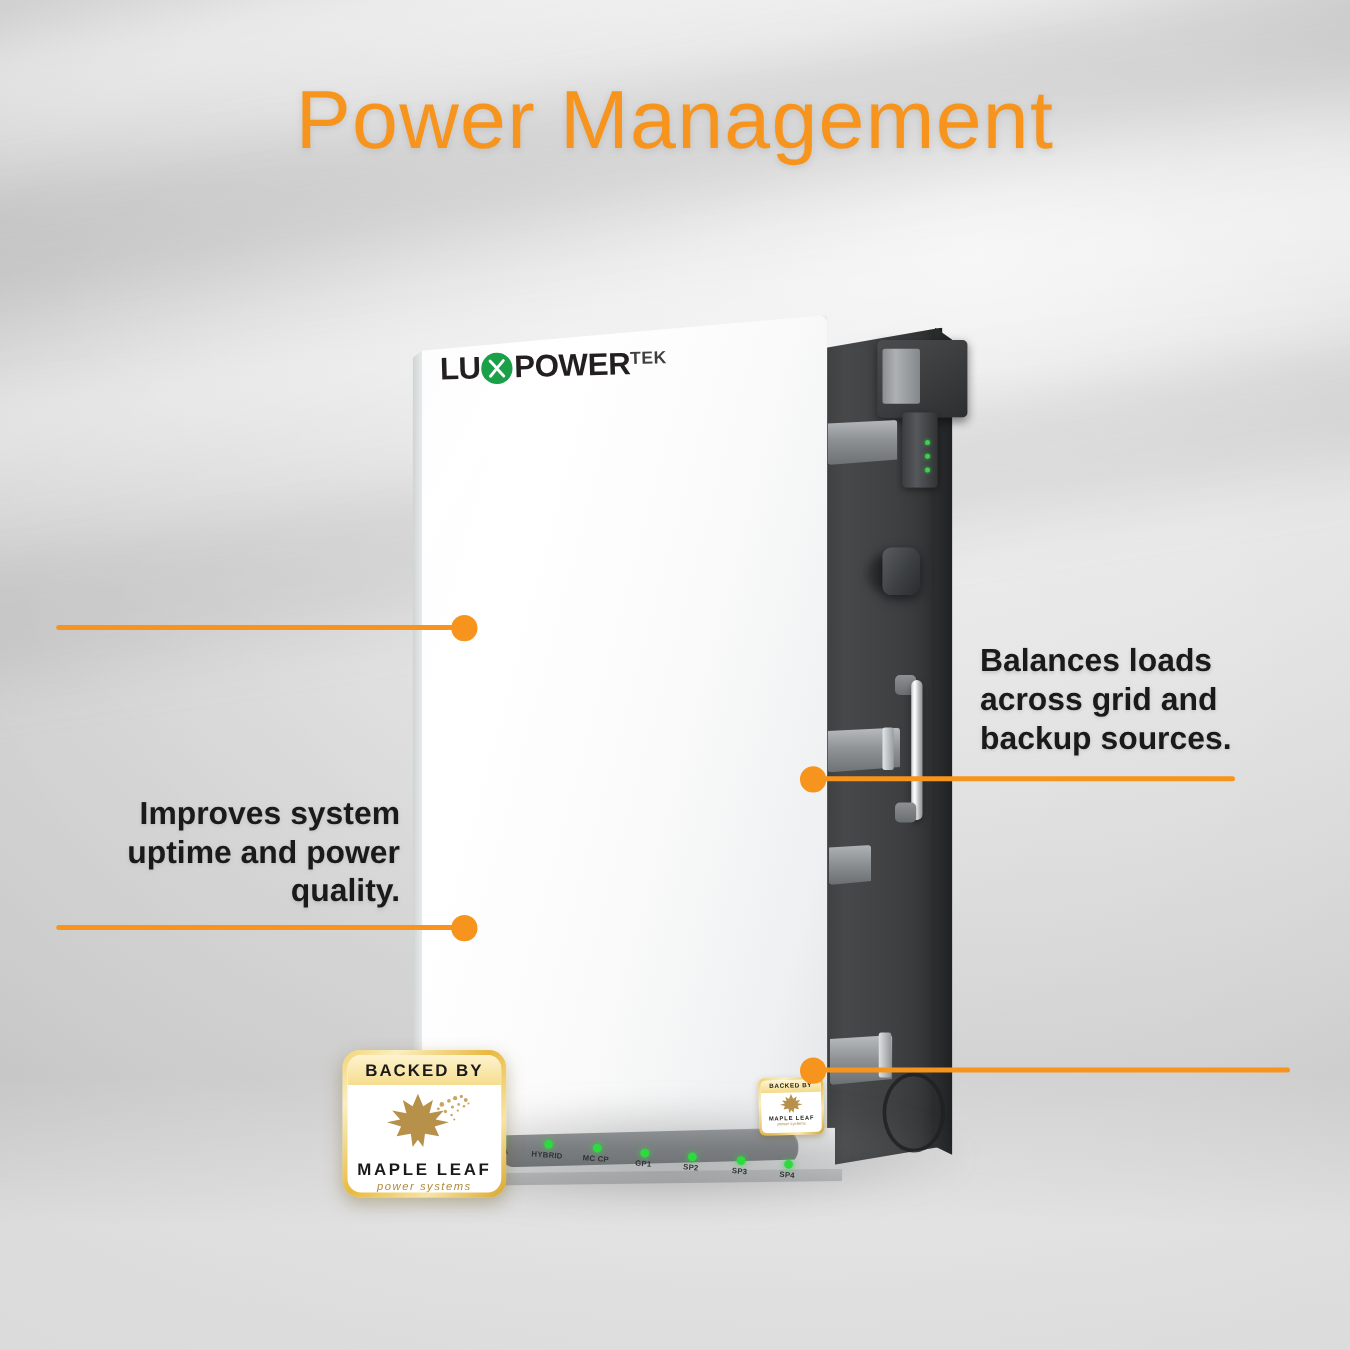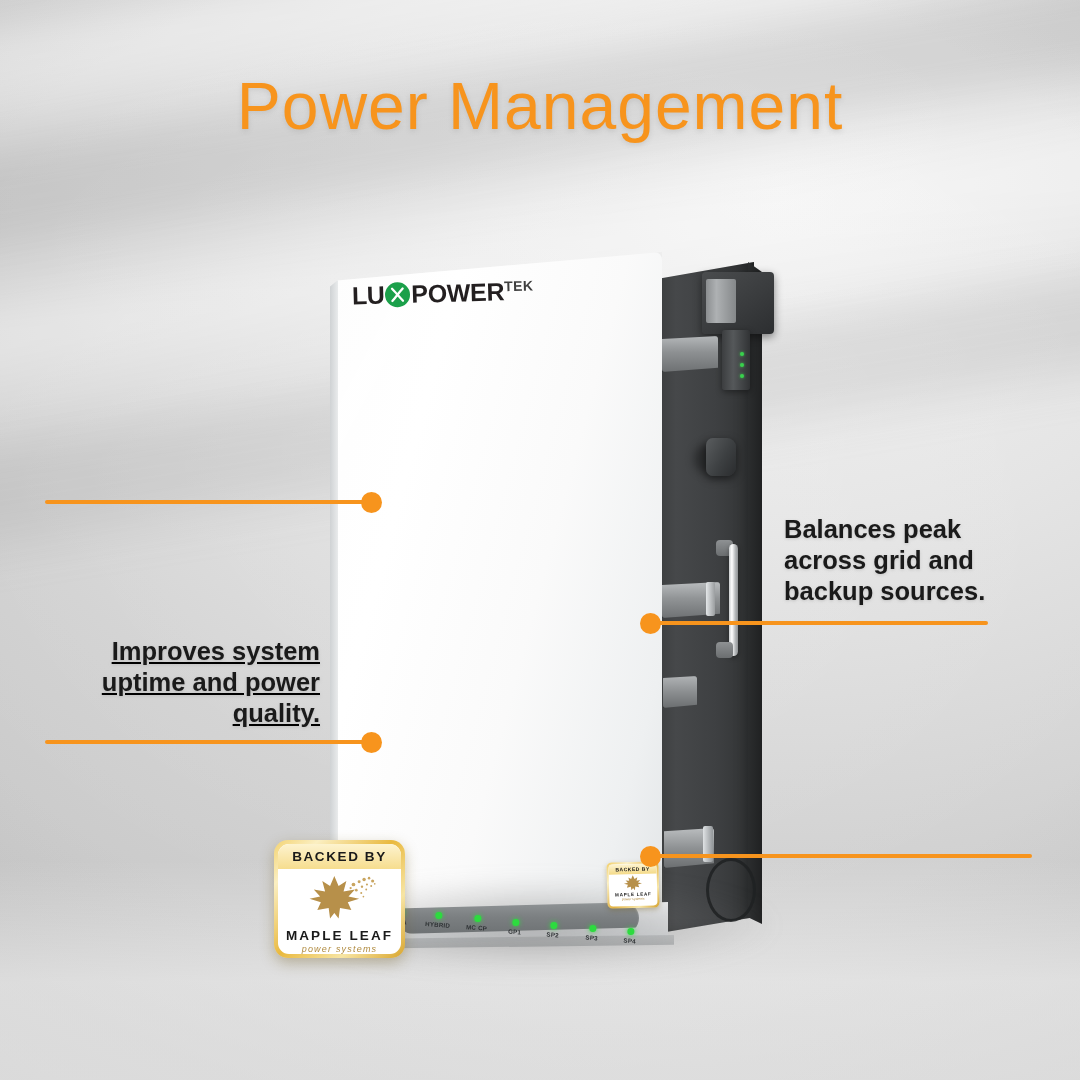--- a/index.html
+++ b/index.html
@@ -84,21 +84,21 @@
     font-stretch: condensed;
     text-shadow: 0 2px 5px rgba(120,120,120,0.35);
   }
   .headline .line2 {
     display: block;
     font-size: 66px;
     font-weight: 400;
     color: #f7941d;
     letter-spacing: 1px;
     line-height: 1.08;
-    margin-top: 19px;
+    margin-top: 8px;
     text-shadow: 0 2px 5px rgba(150,150,150,0.30);
   }
 
   
   .callout {
     position: absolute;
     z-index: 45;
   }
   .callout p {
     margin: 0;
@@ -604,30 +604,30 @@
         </svg>
       </div>
       <div class="badge-big-name">MAPLE LEAF</div>
       <div class="badge-big-sub">power systems</div>
     </div>
   </div>
 
   <div class="lead" style="left:45px; top:500px; width:330px;"></div>
   <div class="lead-dot" style="left:361px; top:492px;"></div>
 
-  <div class="callout left" style="left:40px; top:636px; width:280px;text-decoration:underline;">
+  <div class="callout left" style="left:40px; top:636px; width:280px;">
     <p>Improves system
 uptime and power
 quality.</p>
   </div>
   <div class="lead" style="left:45px; top:740px; width:330px;"></div>
   <div class="lead-dot" style="left:361px; top:732px;"></div>
 
   <div class="callout right" style="left:784px; top:514px; width:260px;">
-    <p>Balances peak
+    <p>Balances loads
 across grid and
 backup sources.</p>
   </div>
   <div class="lead" style="left:650px; top:621px; width:338px;"></div>
   <div class="lead-dot" style="left:640px; top:613px;"></div>
 
   <div class="lead" style="left:650px; top:854px; width:382px;"></div>
   <div class="lead-dot" style="left:640px; top:846px;"></div>
 
 </div>

